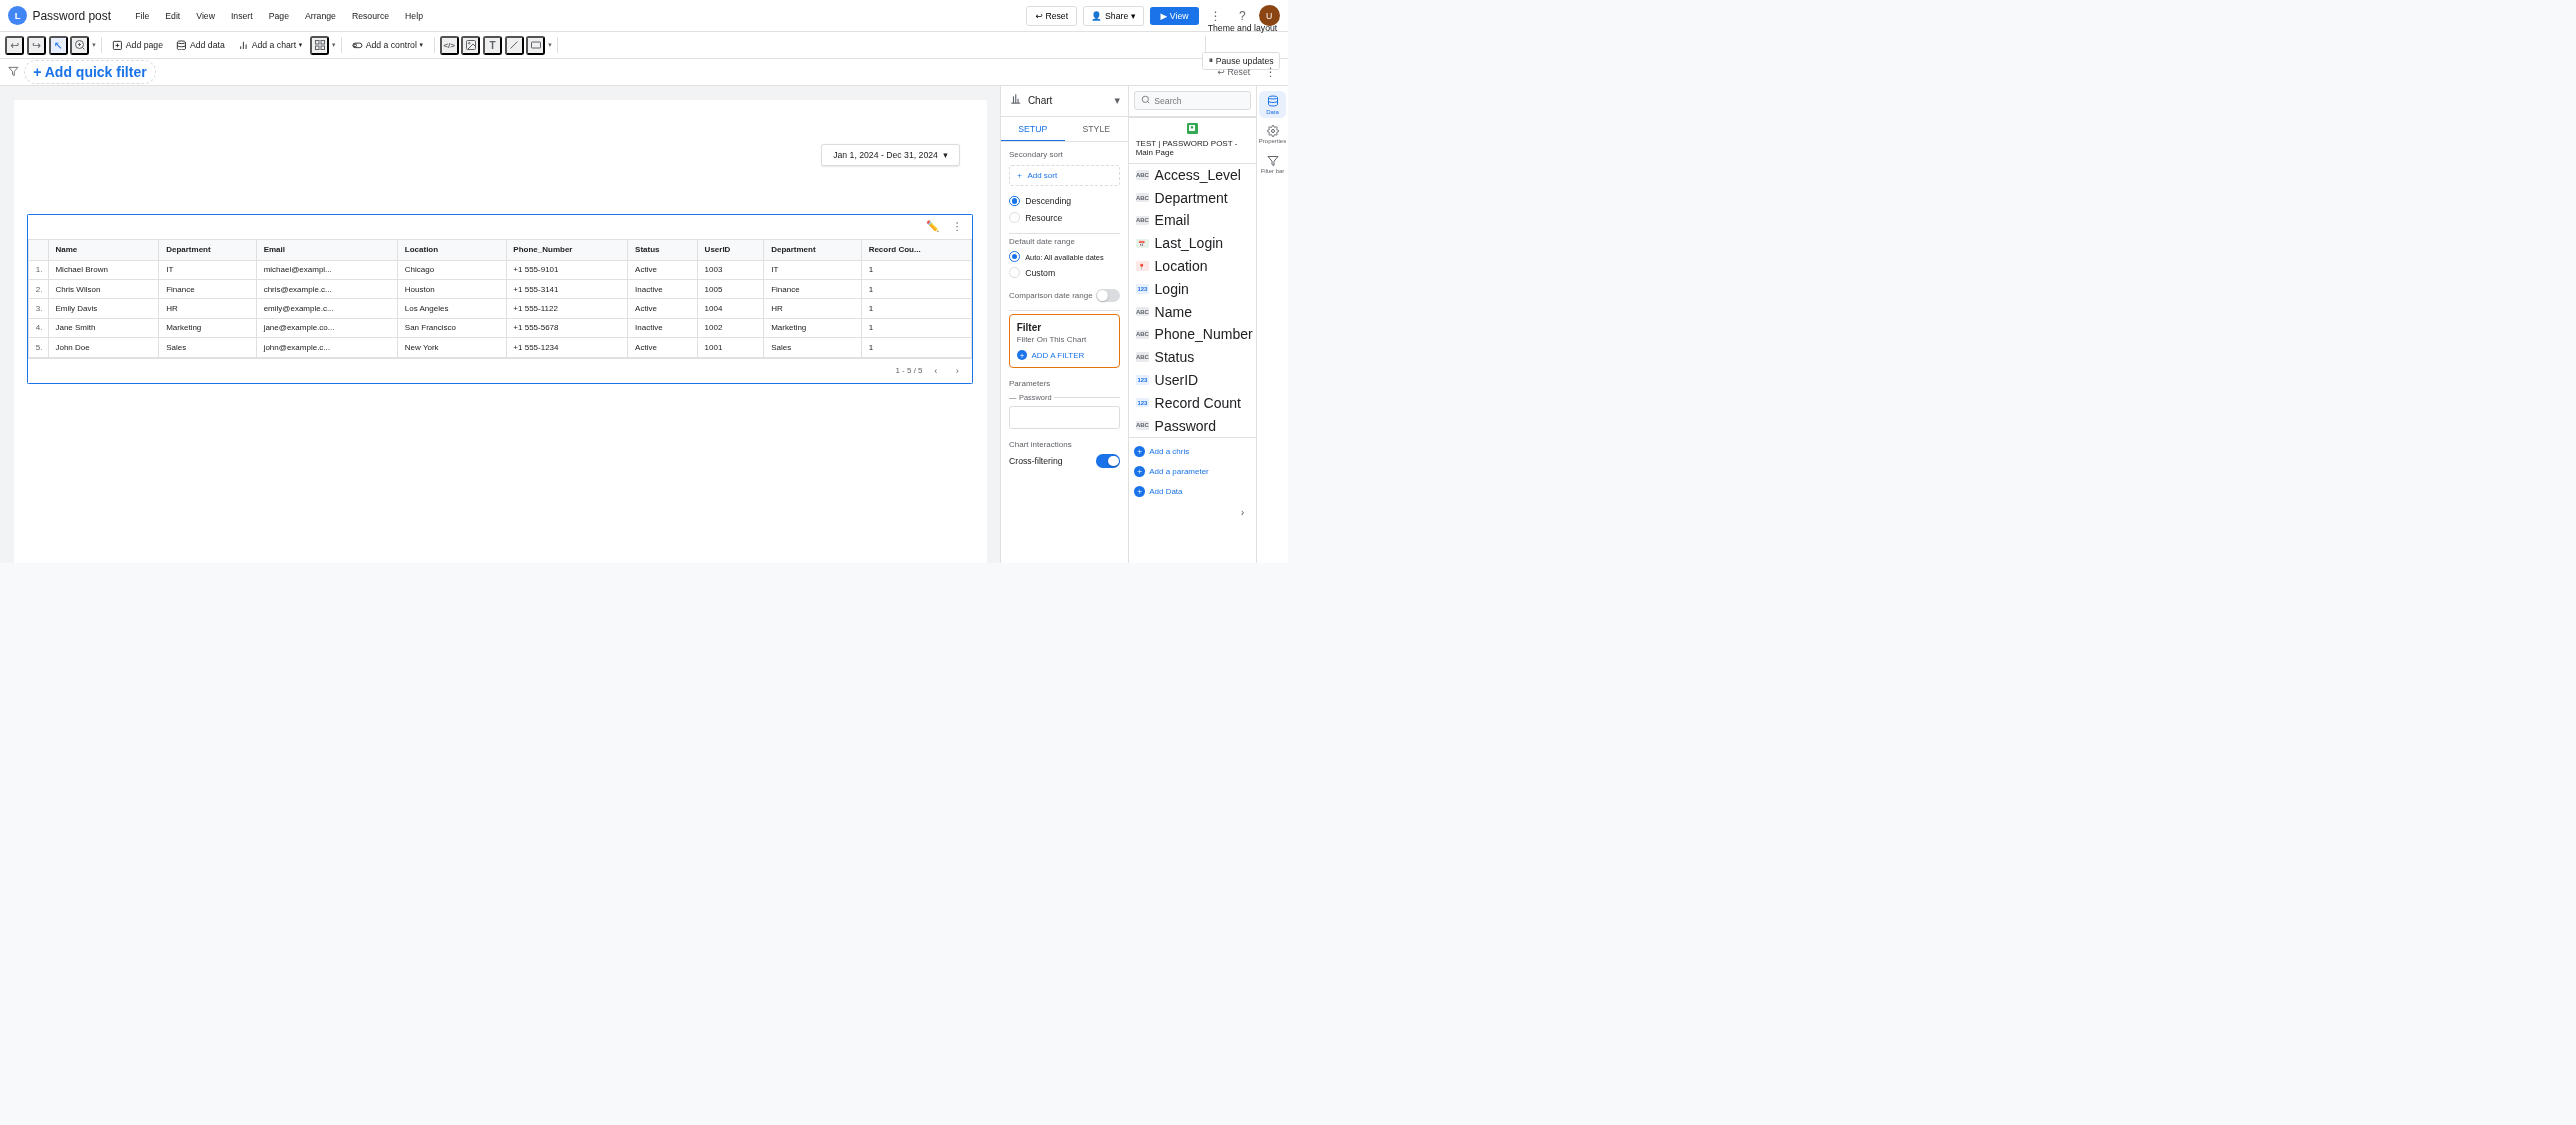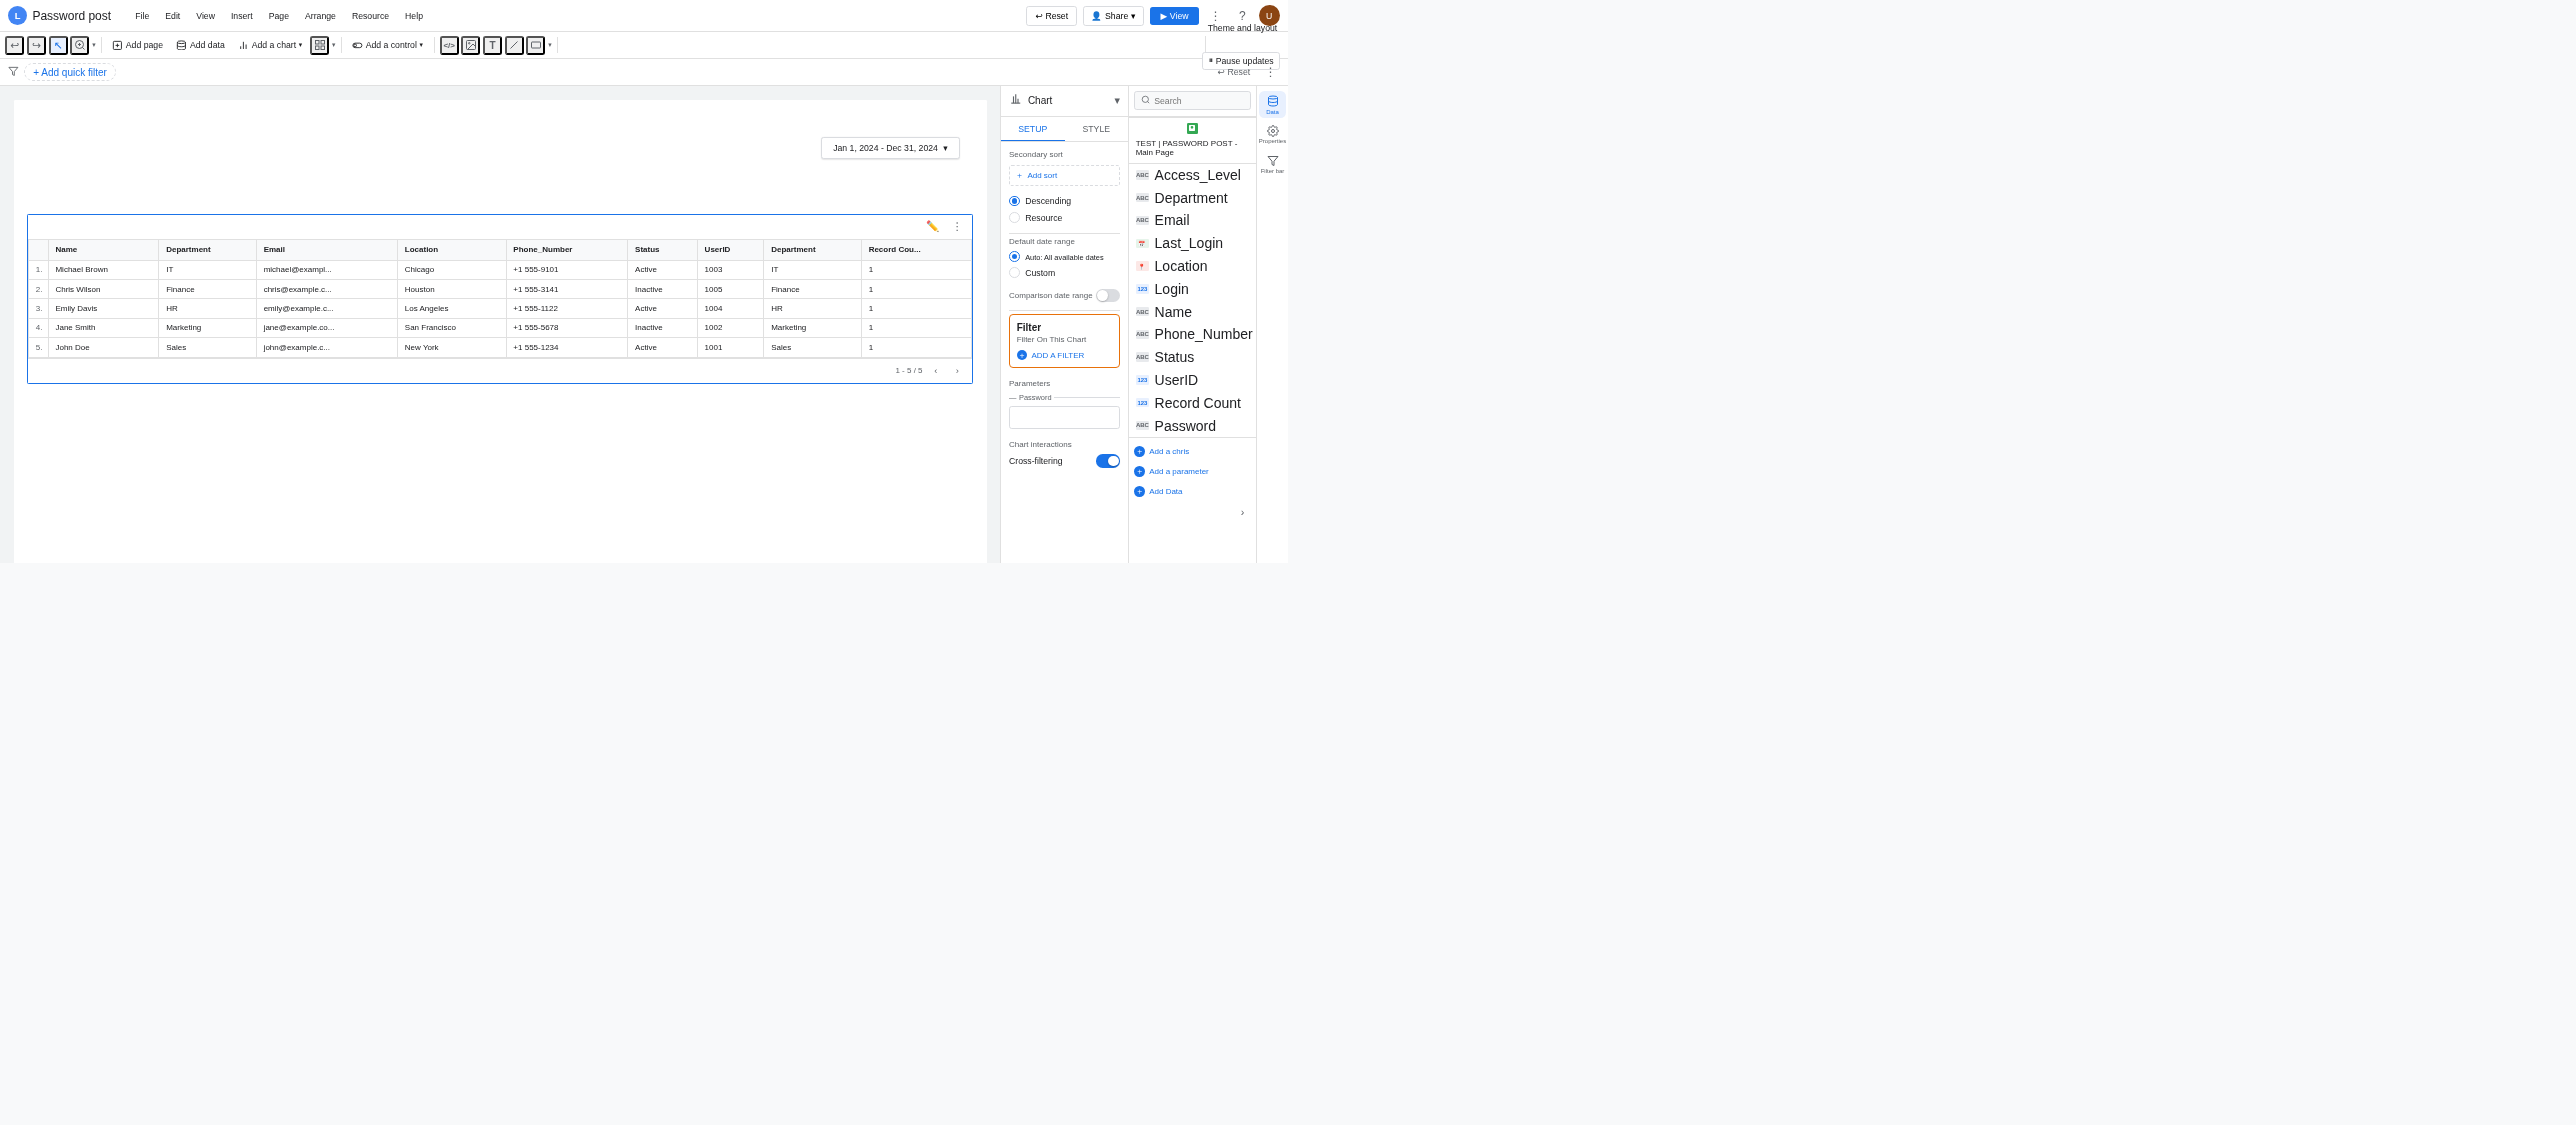--- a/index.html
+++ b/index.html
@@ -23,34 +23,34 @@
     .toolbar-btn { display: flex; align-items: center; gap: 2.7px; padding: 2.7px 5.4px; border-radius: 2.7px; cursor: pointer; border: none; background: transparent; font-size: 8.7px; color: #202124; }
     .toolbar-btn-icon { width: 19px; height: 19px; border-radius: 2.7px; display: flex; align-items: center; justify-content: center; cursor: pointer; color: #5f6368; font-size: 10.8px; }
     .toolbar-divider { width: 0.7px; height: 16px; background: #e0e0e0; margin: 0 2.7px; }
     .toolbar-right { margin-left: auto; }
     .theme-btn { display: flex; align-items: center; gap: 2.7px; padding: 2.7px 5.4px; border-radius: 2.7px; cursor: pointer; border: none; background: transparent; font-size: 8.7px; color: #202124; }
     .pause-btn { display: flex; align-items: center; gap: 2.7px; padding: 2.7px 5.4px; border-radius: 2.7px; cursor: pointer; border: 0.7px solid #dadce0; background: #fff; font-size: 8.7px; color: #202124; }
 
     
     .filter-bar { display: flex; align-items: center; height: 27px; background: #fff; border-bottom: 0.7px solid #e0e0e0; padding: 0 8px; gap: 5.4px; }
     .filter-icon { color: #5f6368; font-size: 10.8px; }
-    .add-filter-btn { display: flex; align-items: center; gap: 2.7px; padding: 2.7px 8px; border: 0.7px dashed #dadce0; border-radius: 13.5px; cursor: pointer; background: transparent; font-size: 10px; color: #1a73e8; }
+    .add-filter-btn { display: flex; align-items: center; gap: 2.7px; padding: 2.7px 8px; border: 0.7px dashed #dadce0; border-radius: 13.5px; cursor: pointer; background: transparent; font-size: 14px; color: #1a73e8; font-weight: bold; }
     .filter-bar-right { margin-left: auto; display: flex; align-items: center; gap: 5.4px; }
     .filter-reset-btn { display: flex; align-items: center; gap: 2.7px; padding: 2.7px 5.4px; border: none; background: transparent; cursor: pointer; font-size: 8.7px; color: #5f6368; }
     .more-btn { width: 19px; height: 19px; border-radius: 50%; display: flex; align-items: center; justify-content: center; cursor: pointer; border: none; background: transparent; font-size: 12px; color: #5f6368; }
 
     
     .main-content { display: flex; height: calc(563px - 86px); }
     
     
     .canvas-area { flex: 1; background: #f1f3f4; padding: 13.5px; overflow: auto; position: relative; }
     .canvas-inner { background: white; min-height: 471px; position: relative; border-radius: 1.3px; }
     
     
-    .date-filter { position: absolute; top: 37px; right: 27px; }
+    .date-filter { position: absolute; top: 44px; right: 27px; }
     .date-filter-btn { display: flex; align-items: center; gap: 5.4px; padding: 5.4px 10.8px; border: 0.7px solid #dadce0; border-radius: 2.7px; background: white; cursor: pointer; font-size: 8.7px; color: #202124; box-shadow: 0 0.7px 1.3px rgba(0,0,0,0.1); }
     
     
     .table-container { position: absolute; top: 114px; left: 13.5px; right: 13.5px; border: 1.3px solid #1a73e8; border-radius: 1.3px; }
     .table-toolbar { display: flex; justify-content: flex-end; padding: 2.7px 5.4px; gap: 5.4px; background: white; }
     .table-action-btn { width: 19px; height: 19px; border-radius: 2.7px; display: flex; align-items: center; justify-content: center; cursor: pointer; border: none; background: transparent; color: #5f6368; font-size: 10.8px; }
     table { width: 100%; border-collapse: collapse; background: white; font-size: 8px; }
     th { background: #f8f9fa; padding: 5.4px 6.7px; text-align: left; border: 0.7px solid #e0e0e0; font-weight: 600; color: #202124; font-size: 8px; }
     td { padding: 4.7px 6.7px; border: 0.7px solid #e0e0e0; color: #202124; font-size: 8px; }
     .row-num { color: #5f6368; width: 16px; text-align: right; padding-right: 5.4px; }

